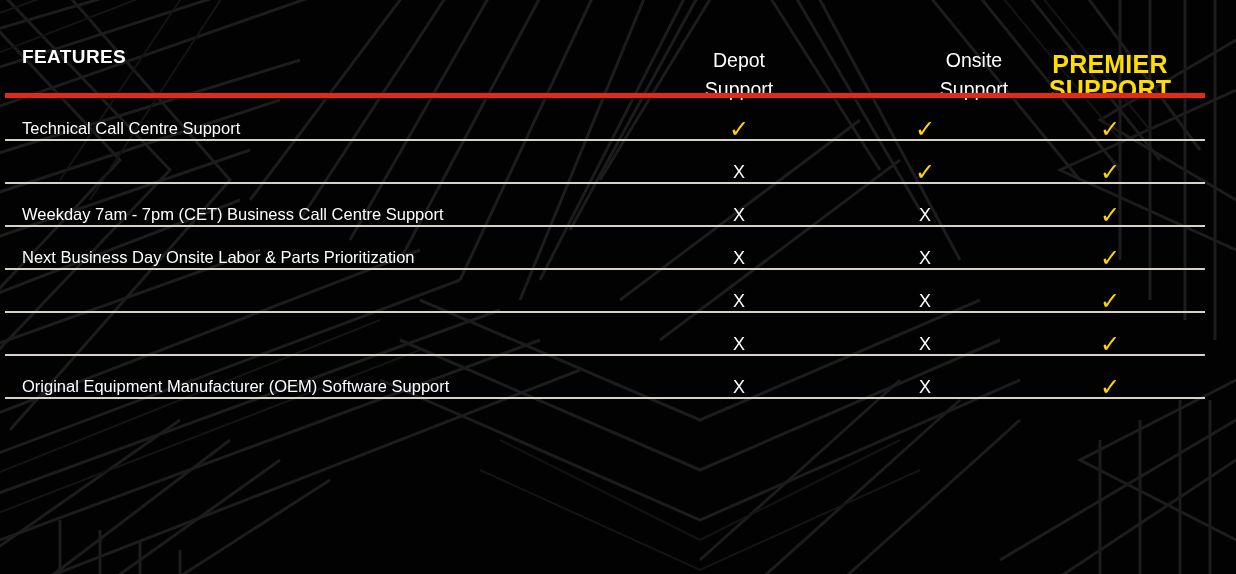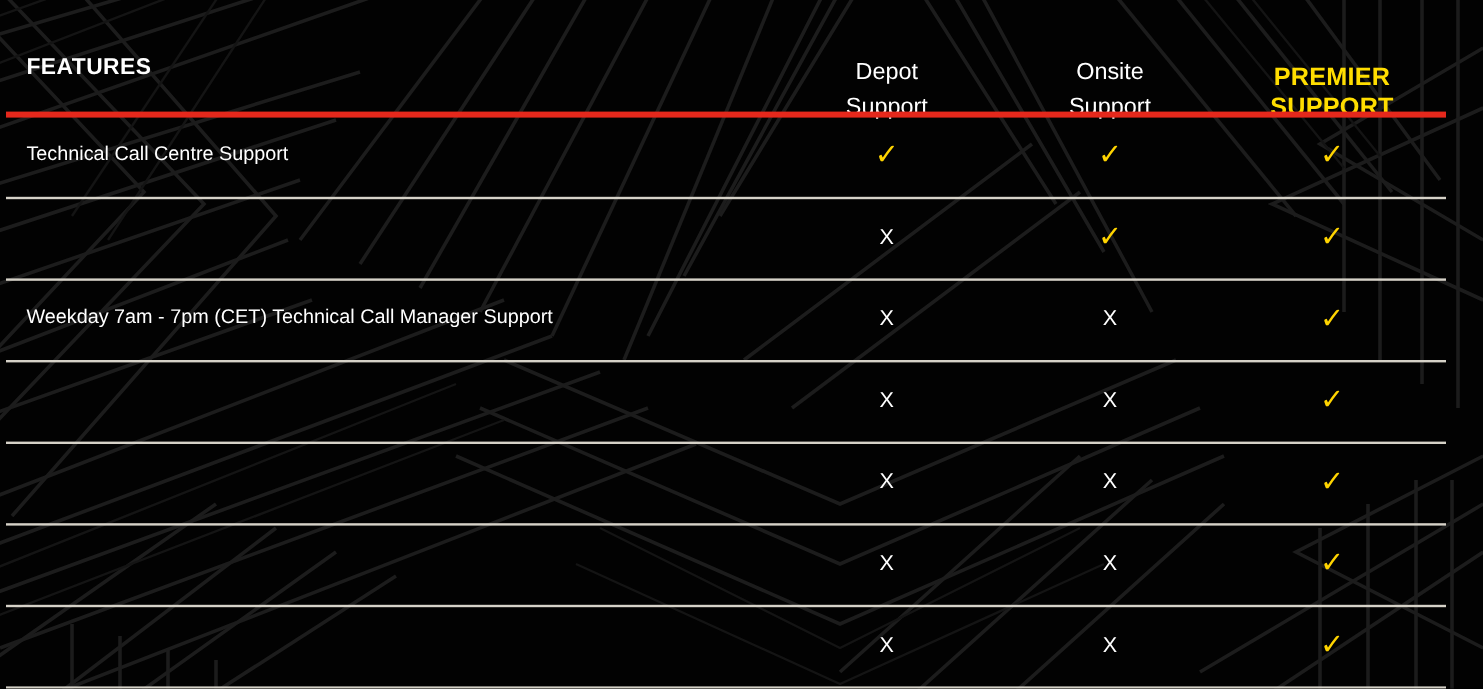--- a/index.html
+++ b/index.html
@@ -52,48 +52,48 @@
     text-align:center;
     font-size:19.5px;
     line-height:29px;
     color:#ffffff;
     font-weight:normal;
     margin-top:18px;
   }
   .col-head.premier{
     top:34px;
     font-weight:bold;
-    font-size:21px;
+    font-size:25px;
     line-height:25px;
     letter-spacing:0.2px;
   }
   .col-head .l1,.col-head .l2{ display:block; }
 
   
   #col-head-0{ left:629px; }   
-  #col-head-1{ left:815px; }   
+  #col-head-1{ left:864px; }   
   #col-head-2{ left:1000px; }  
 
   
   #header-rule{
     position:absolute;
     left:5px; top:93px;
     width:1200px; height:5px;
     background:#e5281c;
     z-index:3;
   }
 
   
   #rows{
     position:absolute;
     left:0; top:98px; width:1236px;
   }
   .row{
     position:relative;
-    height:68px;
+    height:43px;
     width:1236px;
   }
   .row-label{
     position:absolute;
     left:22px; top:0;
     height:61px;
     display:flex; align-items:center;
     font-size:16.5px;
     color:#ffffff;
     white-space:nowrap;
@@ -267,69 +267,71 @@
           </div>
           <div class="cell c1">
             <span class="mark-check" style="color: rgb(255, 212, 0);">✓</span>
           </div>
           <div class="cell c2">
             <span class="mark-check" style="color: rgb(255, 212, 0);">✓</span>
           </div>
           <div class="row-sep" style="background: rgb(214, 210, 200);"></div>
         </div>
         <div class="row">
-          <div class="row-label">Weekday 7am - 7pm (CET) Technical Call Manager Support</div>
-          <div class="cell c0">
-            <span class="mark-cross">X</span>
-          </div>
-          <div class="cell c1">
-            <span class="mark-cross">X</span>
-          </div>
-          <div class="cell c2">
-            <span class="mark-check" style="color: rgb(255, 212, 0);">✓</span>
-          </div>
-          <div class="row-sep" style="background: rgb(214, 210, 200);"></div>
-        </div>
-        <div class="row">
-          <div class="cell c0">
-            <span class="mark-cross">X</span>
-          </div>
-          <div class="cell c1">
-            <span class="mark-cross">X</span>
-          </div>
-          <div class="cell c2">
-            <span class="mark-check" style="color: rgb(255, 212, 0);">✓</span>
-          </div>
-          <div class="row-sep" style="background: rgb(214, 210, 200);"></div>
-        </div>
-        <div class="row">
-          <div class="cell c0">
-            <span class="mark-cross">X</span>
-          </div>
-          <div class="cell c1">
-            <span class="mark-cross">X</span>
-          </div>
-          <div class="cell c2">
-            <span class="mark-check" style="color: rgb(255, 212, 0);">✓</span>
-          </div>
-          <div class="row-sep" style="background: rgb(214, 210, 200);"></div>
-        </div>
-        <div class="row">
-          <div class="cell c0">
-            <span class="mark-cross">X</span>
-          </div>
-          <div class="cell c1">
-            <span class="mark-cross">X</span>
-          </div>
-          <div class="cell c2">
-            <span class="mark-check" style="color: rgb(255, 212, 0);">✓</span>
-          </div>
-          <div class="row-sep" style="background: rgb(214, 210, 200);"></div>
-        </div>
-        <div class="row">
+          <div class="row-label">Weekday 7am - 7pm (CET) Business Call Centre Support</div>
+          <div class="cell c0">
+            <span class="mark-cross">X</span>
+          </div>
+          <div class="cell c1">
+            <span class="mark-cross">X</span>
+          </div>
+          <div class="cell c2">
+            <span class="mark-check" style="color: rgb(255, 212, 0);">✓</span>
+          </div>
+          <div class="row-sep" style="background: rgb(214, 210, 200);"></div>
+        </div>
+        <div class="row">
+          <div class="row-label">Next Business Day Onsite Labor &amp; Parts Prioritization</div>
+          <div class="cell c0">
+            <span class="mark-cross">X</span>
+          </div>
+          <div class="cell c1">
+            <span class="mark-cross">X</span>
+          </div>
+          <div class="cell c2">
+            <span class="mark-check" style="color: rgb(255, 212, 0);">✓</span>
+          </div>
+          <div class="row-sep" style="background: rgb(214, 210, 200);"></div>
+        </div>
+        <div class="row">
+          <div class="cell c0">
+            <span class="mark-cross">X</span>
+          </div>
+          <div class="cell c1">
+            <span class="mark-cross">X</span>
+          </div>
+          <div class="cell c2">
+            <span class="mark-check" style="color: rgb(255, 212, 0);">✓</span>
+          </div>
+          <div class="row-sep" style="background: rgb(214, 210, 200);"></div>
+        </div>
+        <div class="row">
+          <div class="cell c0">
+            <span class="mark-cross">X</span>
+          </div>
+          <div class="cell c1">
+            <span class="mark-cross">X</span>
+          </div>
+          <div class="cell c2">
+            <span class="mark-check" style="color: rgb(255, 212, 0);">✓</span>
+          </div>
+          <div class="row-sep" style="background: rgb(214, 210, 200);"></div>
+        </div>
+        <div class="row">
+          <div class="row-label">Original Equipment Manufacturer (OEM) Software Support</div>
           <div class="cell c0">
             <span class="mark-cross">X</span>
           </div>
           <div class="cell c1">
             <span class="mark-cross">X</span>
           </div>
           <div class="cell c2">
             <span class="mark-check" style="color: rgb(255, 212, 0);">✓</span>
           </div>
           <div class="row-sep" style="background: rgb(214, 210, 200);"></div>

